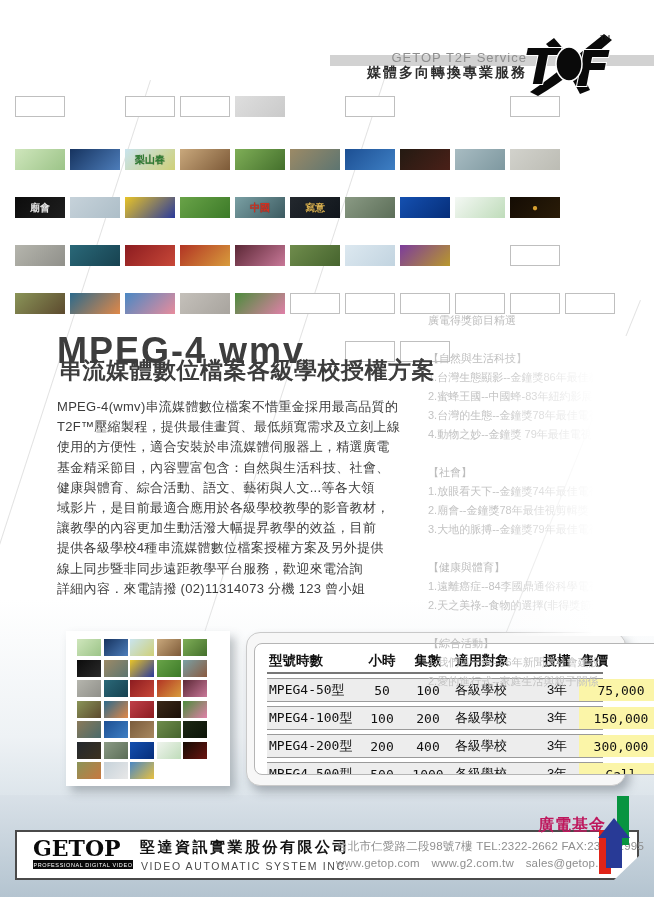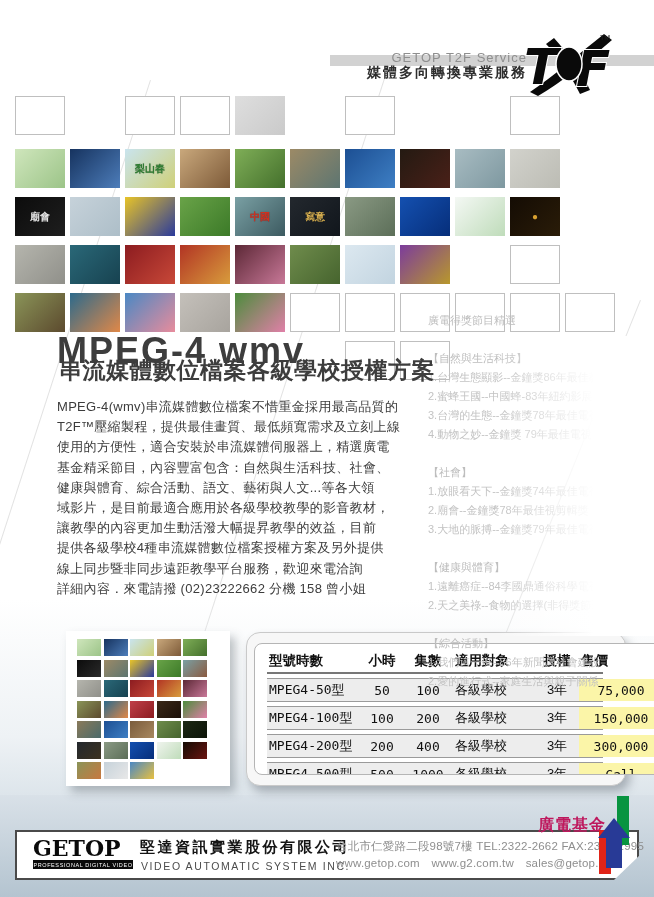--- a/index.html
+++ b/index.html
@@ -10,21 +10,21 @@
   .diag{position:absolute;width:1px;background:#d6d6d6;opacity:.7;transform-origin:top left;}
 
   
   .hdr-band{position:absolute;left:330px;top:55px;width:324px;height:11px;background:#d2d2d2;}
   .hdr-en{position:absolute;left:0;top:50px;width:527px;text-align:right;font-size:13px;color:#8f8f8f;letter-spacing:1px;}
   .hdr-zh{position:absolute;left:0;top:64px;width:527px;text-align:right;font-size:14px;font-weight:bold;color:#2e2e2e;letter-spacing:2px;}
   .t2f-logo{position:absolute;left:524px;top:32px;width:92px;height:66px;}
   .t2f-tm{position:absolute;left:600px;top:34px;font-size:7px;color:#222;letter-spacing:0;}
 
   
-  .cell{position:absolute;width:50px;height:39px;box-sizing:border-box;}
+  .cell{position:absolute;width:50px;height:21px;box-sizing:border-box;}
   .cell.e{background:#fff;border:1px solid #bfbfbf;}
   .cell.g{background:linear-gradient(135deg,#dedede,#cacaca);}
   .cell.p{display:flex;align-items:center;justify-content:center;overflow:hidden;}
   .cell .lb{font-size:10px;font-weight:bold;line-height:1;text-shadow:0 0 1px rgba(0,0,0,.4);}
 
   
   .title1{position:absolute;left:57px;top:318px;font-size:36px;font-weight:bold;color:#3d3d3d;letter-spacing:2px;z-index:6;margin-top:12px;}
   .title2{position:absolute;left:59px;top:355px;font-size:23px;font-weight:bold;color:#3d3d3d;letter-spacing:0.5px;z-index:6;}
   .body-text{position:absolute;left:57px;top:397px;width:345px;font-size:13px;line-height:20.2px;color:#3c3c3c;white-space:pre-line;letter-spacing:.3px;z-index:5;}
 
@@ -188,21 +188,21 @@
   <div class="title2">串流媒體數位檔案各級學校授權方案</div>
   <div class="body-text">MPEG-4(wmv)串流媒體數位檔案不惜重金採用最高品質的
 T2F™壓縮製程，提供最佳畫質、最低頻寬需求及立刻上線
 使用的方便性，適合安裝於串流媒體伺服器上，精選廣電
 基金精采節目，內容豐富包含：自然與生活科技、社會、
 健康與體育、綜合活動、語文、藝術與人文...等各大領
 域影片，是目前最適合應用於各級學校教學的影音教材，
 讓教學的內容更加生動活潑大幅提昇教學的效益，目前
 提供各級學校4種串流媒體數位檔案授權方案及另外提供
 線上同步暨非同步遠距教學平台服務，歡迎來電洽詢
-詳細內容．來電請撥 (02)23222662 分機 158 曾小姐</div>
+詳細內容．來電請撥 (02)11314073 分機 123 曾小姐</div>
 
   <div class="mini-card"></div>
   <div id="mini">
       <div class="mini-tile" style="left: 77px; top: 639px; background: linear-gradient(135deg, rgb(207, 230, 188), rgb(156, 196, 136));"></div>
       <div class="mini-tile" style="left: 103.5px; top: 639px; background: linear-gradient(135deg, rgb(22, 51, 95), rgb(77, 125, 186));"></div>
       <div class="mini-tile" style="left: 130px; top: 639px; background: linear-gradient(135deg, rgb(201, 228, 238), rgb(207, 208, 120));"></div>
       <div class="mini-tile" style="left: 156.5px; top: 639px; background: linear-gradient(135deg, rgb(201, 168, 124), rgb(125, 90, 56));"></div>
       <div class="mini-tile" style="left: 183px; top: 639px; background: linear-gradient(135deg, rgb(127, 174, 87), rgb(68, 112, 44));"></div>
       <div class="mini-tile" style="left: 77px; top: 659.5px; background: linear-gradient(135deg, rgb(12, 12, 12), rgb(42, 42, 42));"></div>
       <div class="mini-tile" style="left: 103.5px; top: 659.5px; background: linear-gradient(135deg, rgb(156, 138, 102), rgb(93, 117, 113));"></div>

